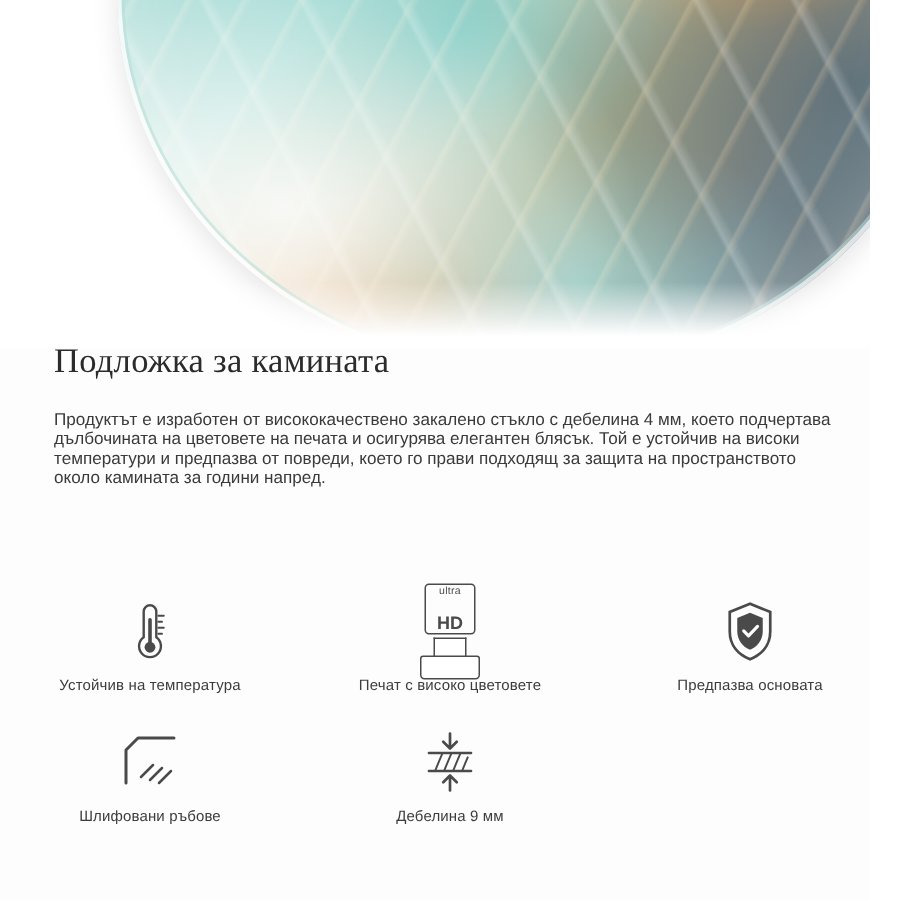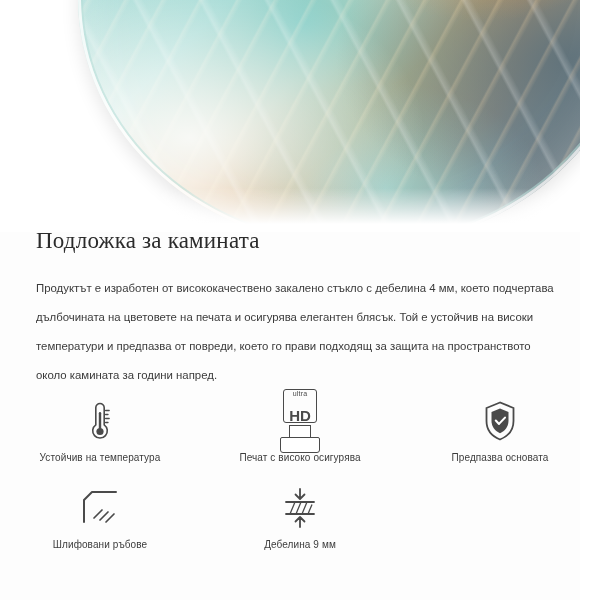--- a/index.html
+++ b/index.html
@@ -96,21 +96,21 @@
     font-size: 23px;
     line-height: 30px;
     color: #2b2b2b;
     letter-spacing: 0.2px;
   }
   h1.title .line2 { display: block; }
   p.body {
     margin: 18px 0 0 0;
     font-family: "Liberation Sans", sans-serif;
     font-size: 11.4px;
-    line-height: 29px;
+    line-height: 13px;
     color: #3a3a3a;
     max-width: 530px;
   }
 
   
   .features {
     position: absolute;
     left: 0; top: 398px;
     width: 600px;
     display: grid;
@@ -139,21 +139,21 @@
   }
   .ultrahd {
     width: 34px; height: 34px;
     border: 1.6px solid #4a4a4a;
     border-radius: 3px;
     display: flex; flex-direction: column;
     align-items: center; justify-content: center;
     line-height: 1;
   }
   .ultrahd .u1 { font-size: 7px; color: #4a4a4a; letter-spacing: .2px; }
-  .ultrahd .u2 { font-size: 15px; font-weight: bold; color: #4a4a4a; margin-top: 11px; }
+  .ultrahd .u2 { font-size: 12px; font-weight: bold; color: #4a4a4a; margin-top: 11px; }
   .printer {
     position: relative;
     width: 40px; height: 26px;
     margin-top: 4px;
   }
   .printer .bodyb {
     position: absolute; left: 0; bottom: 0;
     width: 40px; height: 16px;
     border: 1.6px solid #4a4a4a;
     border-radius: 2px 2px 3px 3px;
@@ -208,21 +208,21 @@
           <div class="ultrahd">
             <span class="u1">ultra</span>
               <span class="u2">HD</span>
           </div>
           <div class="printer">
             <div class="sheet"></div>
             <div class="bodyb"></div>
           </div>
         </div>
       </div>
-      <div class="cap">Печат с високо осигурява</div>
+      <div class="cap">Печат с високо цветовете</div>
     </div>
 
     <div class="feature">
       <div class="ico">
         <svg width="38" height="44" viewBox="0 0 38 44" fill="none" xmlns="http://www.w3.org/2000/svg">
           <path d="M19 3.5 5.5 9v13c0 9.2 5.8 15.4 13.5 18.5C26.7 37.4 32.5 31.2 32.5 22V9L19 3.5z" stroke="#4a4a4a" stroke-width="1.8" fill="none"></path>
           <path d="M19 9.5 10.5 13v8.8c0 6.1 3.7 10.3 8.5 12.4 4.8-2.1 8.5-6.3 8.5-12.4V13L19 9.5z" fill="#4a4a4a"></path>
           <path d="M14.8 21.6l3.2 3.3 6-6.3" stroke="#ffffff" stroke-width="2.1" stroke-linecap="round" stroke-linejoin="round" fill="none"></path>
         </svg>
       </div>

